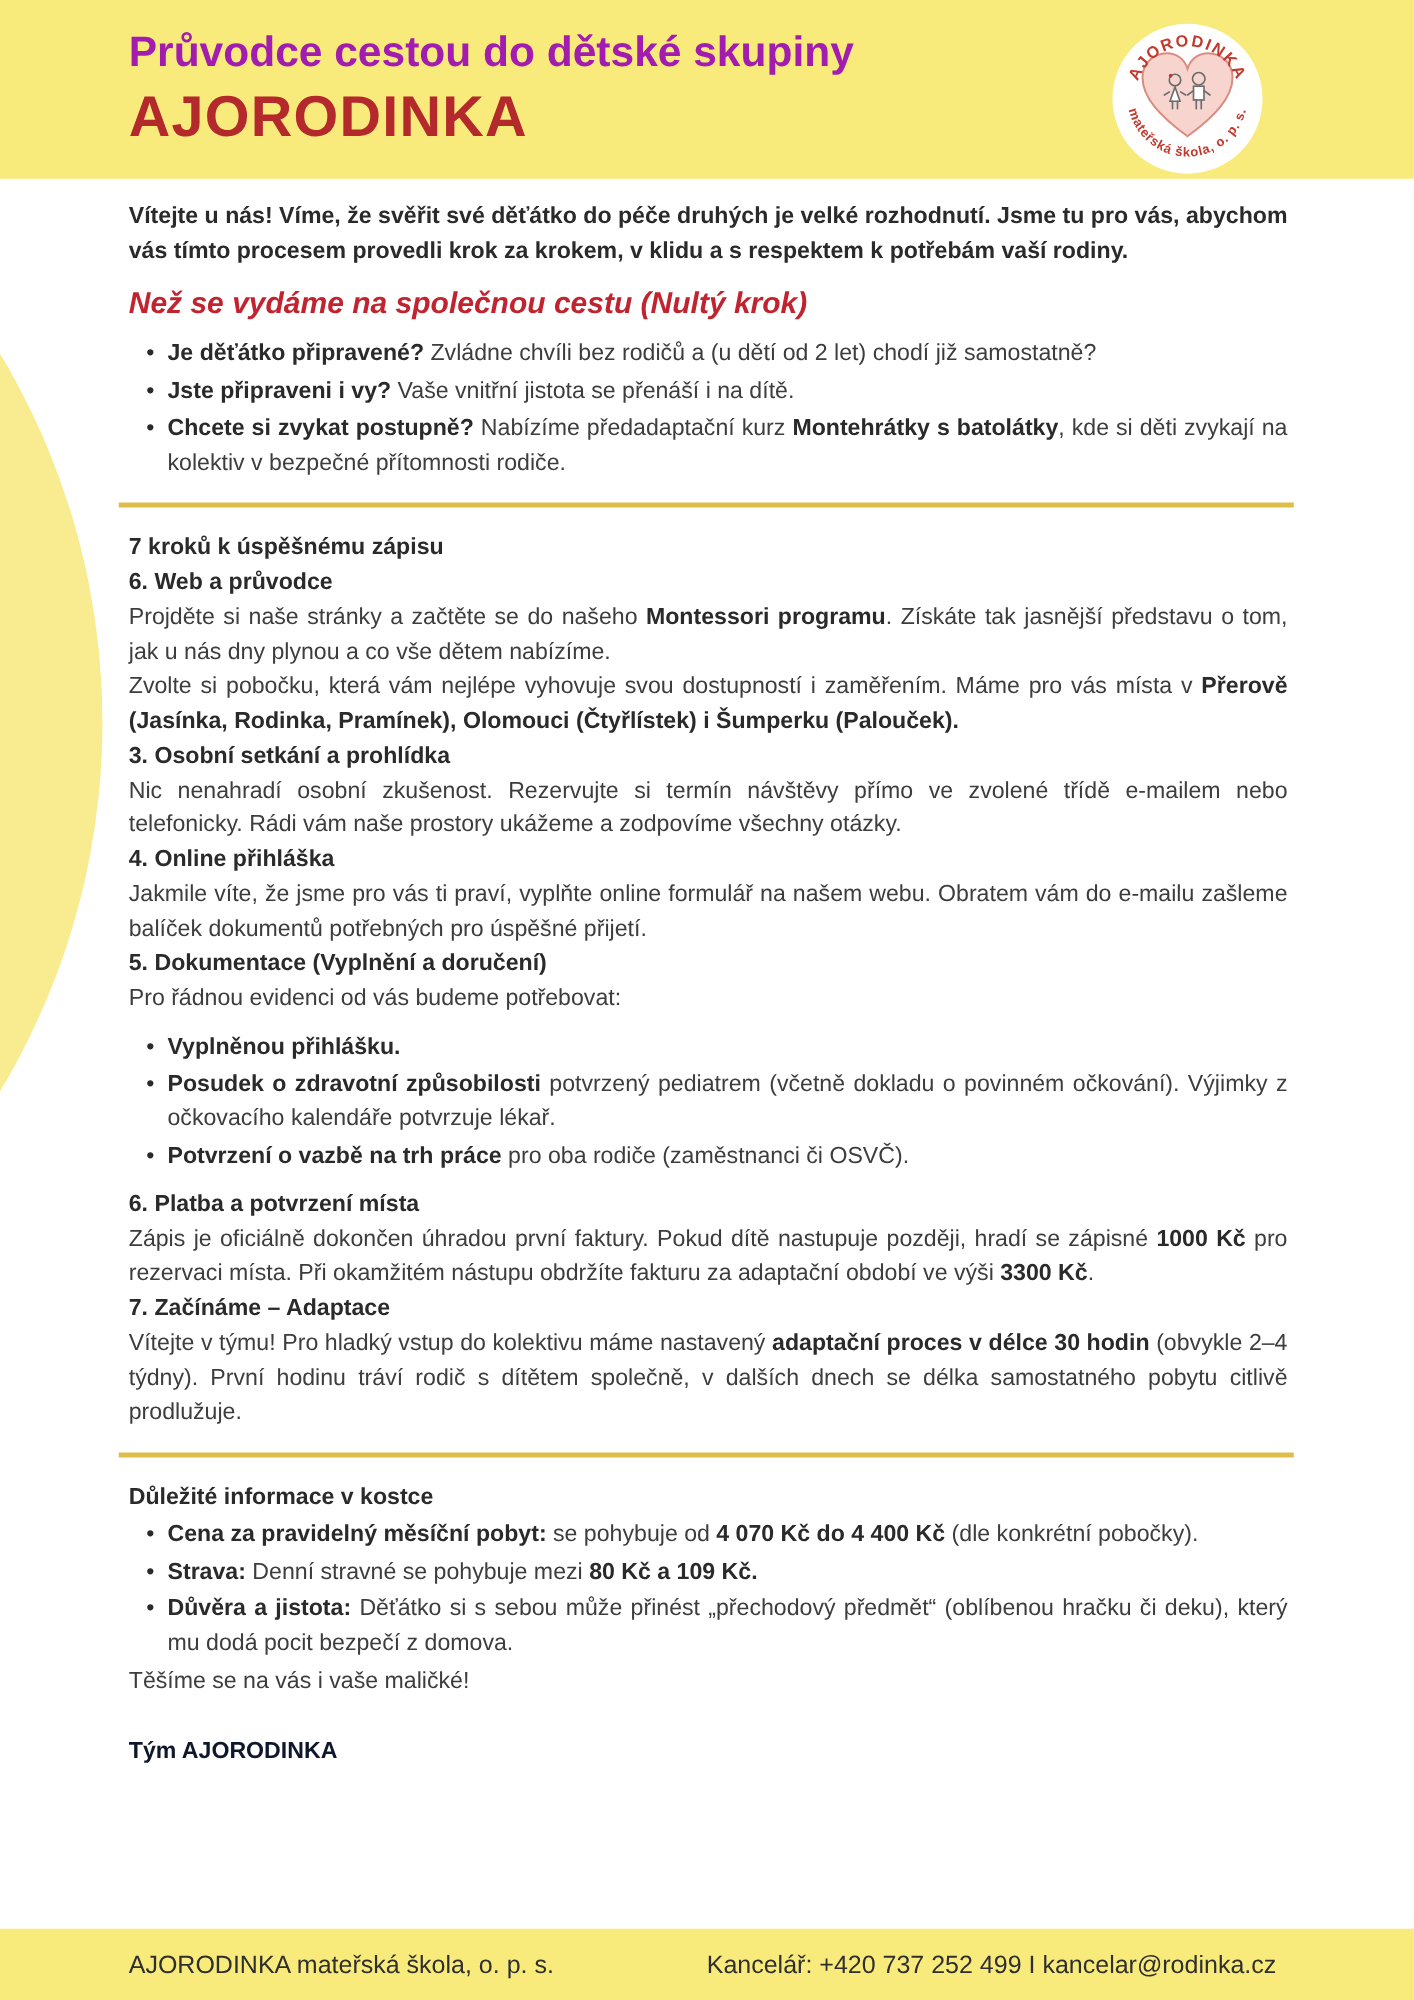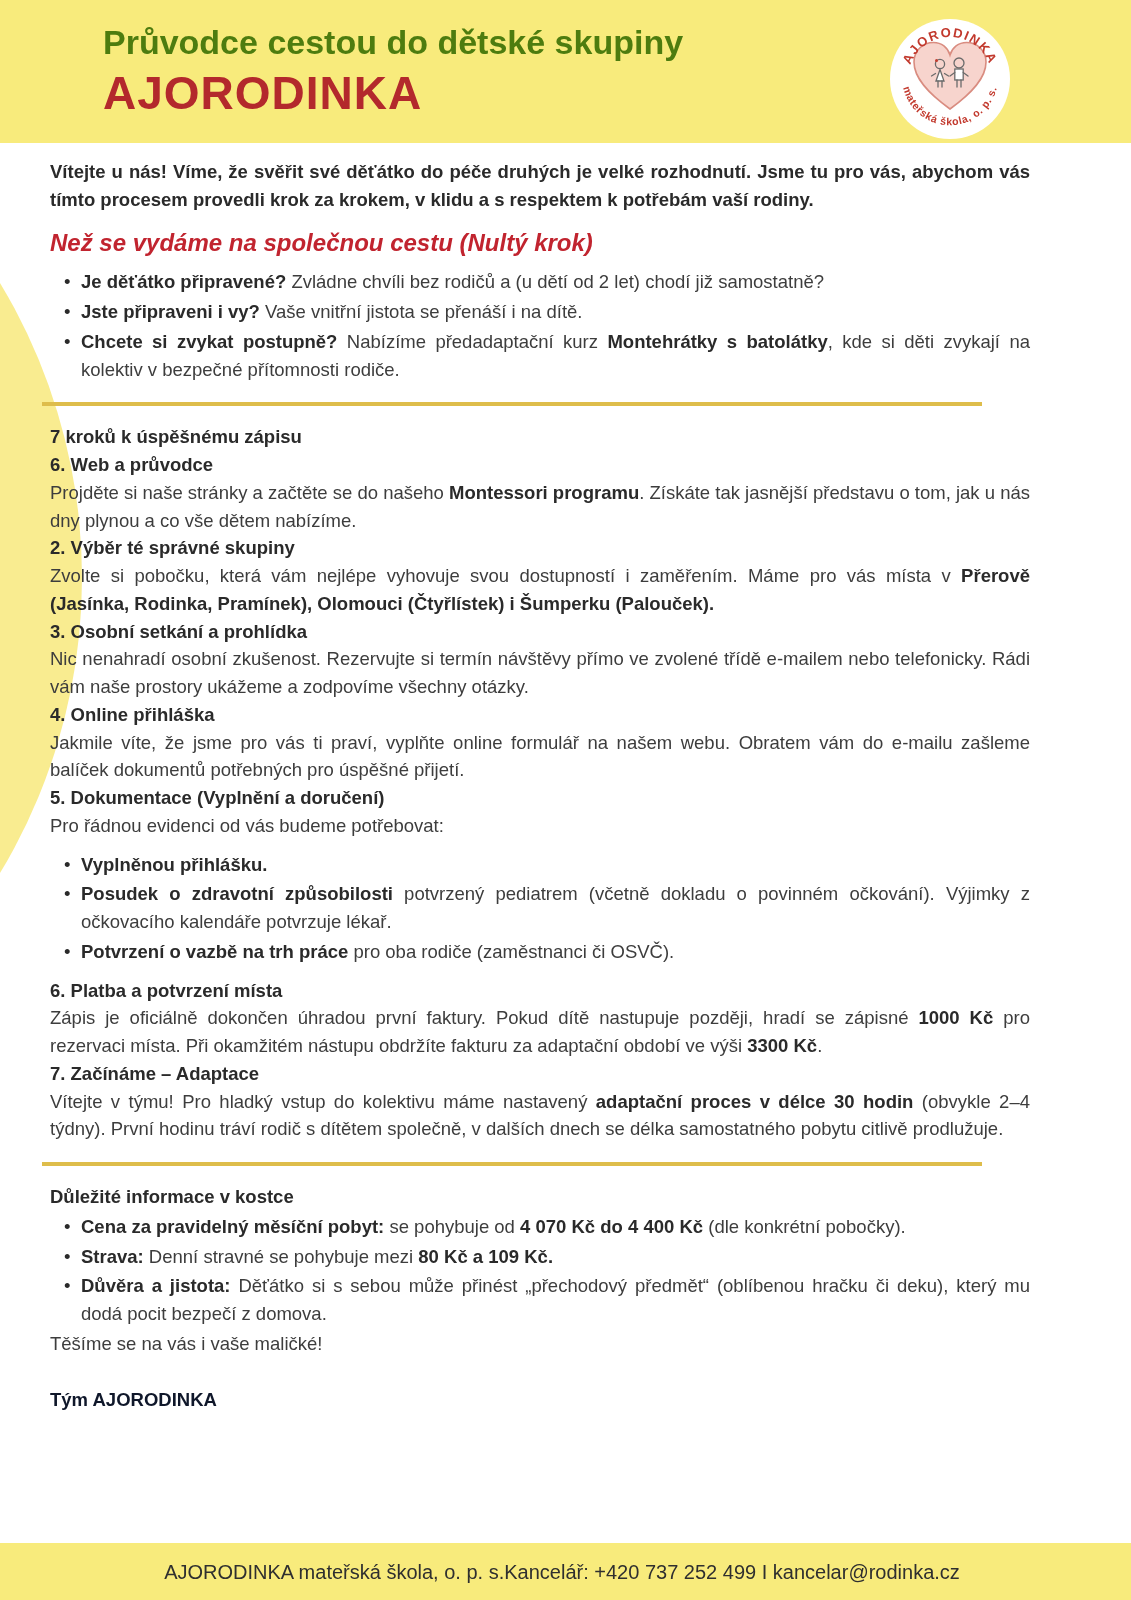--- a/index.html
+++ b/index.html
@@ -10,38 +10,38 @@
     color: #3d3d3d; font-size: 18.5px; line-height: 1.5;
   }
   .deco-circle {
     position: absolute; width: 1144px; height: 1144px; border-radius: 50%;
     background: #F9EC90; left: -1062px; top: 6px; z-index: 0;
   }
   .header {
     position: relative; z-index: 2; height: 143px; background: #F8EB7C;
     padding: 24px 0 0 103px;
   }
-  .title1 { color: #4d7c0f; font-size: 34px; font-weight: 700; line-height: 1.1; }
+  .title1 { color: #a21caf; font-size: 34px; font-weight: 700; line-height: 1.1; }
   .title2 { color: #B3292C; font-size: 46px; font-weight: 800; letter-spacing: 1px; line-height: 1.1; margin-top: 7px; }
   .logo { position: absolute; top: 17px; right: 119px; width: 124px; height: 124px; }
-  .main { position: relative; z-index: 1; padding: 15px 101px 0 50px; }
+  .main { position: relative; z-index: 1; padding: 15px 101px 0 103px; }
   b { font-weight: 700; color: #2a2a2a; }
   .j { text-align: justify; }
   .bold-line { font-weight: 700; color: #2a2a2a; }
   .heading-red { color: #C1242F; font-size: 24px; font-weight: 800; margin: 15px 0 11px 0; line-height: 1.2; font-style: italic; }
   ul { list-style: none; margin: 11px 0 11px 0; padding-left: 31px; }
   li { position: relative; text-align: justify; margin-bottom: 2px; }
   li::before { content: "\2022"; position: absolute; left: -17px; top: 0; color: #2a2a2a; }
   hr.gold { border: none; height: 4px; background: #DEBD4B; width: 940px; margin: 19px 0 17px -8px; }
   .closing { margin-top: 2px; }
   .signature { margin-top: 28px; font-weight: 700; color: #0f172a; }
   .footer {
     position: absolute; z-index: 2; left: 0; bottom: 0; width: 100%; height: 57px;
     background: #F8EB7C; display: flex; align-items: center;
-    justify-content: center; padding: 0 110px 0 103px;
+    justify-content: space-between; padding: 0 110px 0 103px;
     font-size: 20px; color: #2f2f2f;
   }
 </style>
 </head>
 <body>
 
 <div class="deco-circle"></div>
 
 <div class="header">
   <div class="title1">Průvodce cestou do dětské skupiny</div>
@@ -86,21 +86,20 @@
     <li><b>Chcete si zvykat postupně?</b><span> Nabízíme předadaptační kurz </span><b>Montehrátky s batolátky</b><span>, kde si děti zvykají na kolektiv v bezpečné přítomnosti rodiče.</span></li>
   </ul>
 
   <hr class="gold">
 
   <div class="bold-line">7 kroků k úspěšnému zápisu</div>
 
   <div class="bold-line">6. Web a průvodce</div>
   <p class="j"><span>Projděte si naše stránky a začtěte se do našeho </span><b>Montessori programu</b><span>. Získáte tak jasnější představu o tom, jak u nás dny plynou a co vše dětem nabízíme.</span></p>
 
-  <div class="bold-line">2. Výběr té správné skupiny</div>
   <p class="j"><span>Zvolte si pobočku, která vám nejlépe vyhovuje svou dostupností i zaměřením. Máme pro vás místa v </span><b>Přerově (Jasínka, Rodinka, Pramínek), Olomouci (Čtyřlístek) i Šumperku (Palouček).</b></p>
 
   <div class="bold-line">3. Osobní setkání a prohlídka</div>
   <p class="j"><span>Nic nenahradí osobní zkušenost. Rezervujte si termín návštěvy přímo ve zvolené třídě e-mailem nebo telefonicky. Rádi vám naše prostory ukážeme a zodpovíme všechny otázky.</span></p>
 
   <div class="bold-line">4. Online přihláška</div>
   <p class="j"><span>Jakmile víte, že jsme pro vás ti praví, vyplňte online formulář na našem webu. Obratem vám do e-mailu zašleme balíček dokumentů potřebných pro úspěšné přijetí.</span></p>
 
   <div class="bold-line">5. Dokumentace (Vyplnění a doručení)</div>
   <p class="j"><span>Pro řádnou evidenci od vás budeme potřebovat:</span></p>

